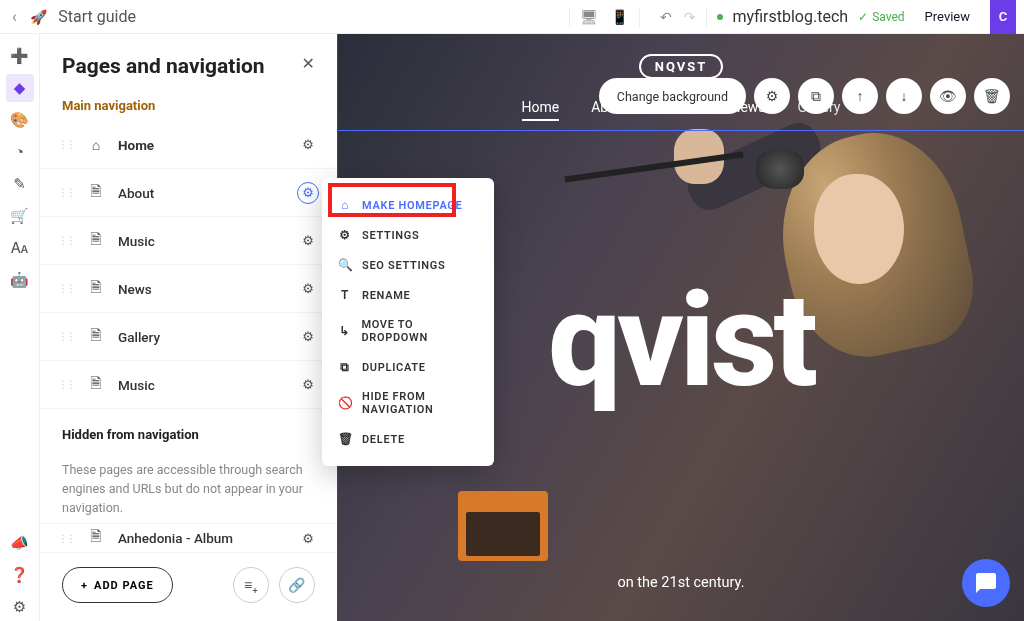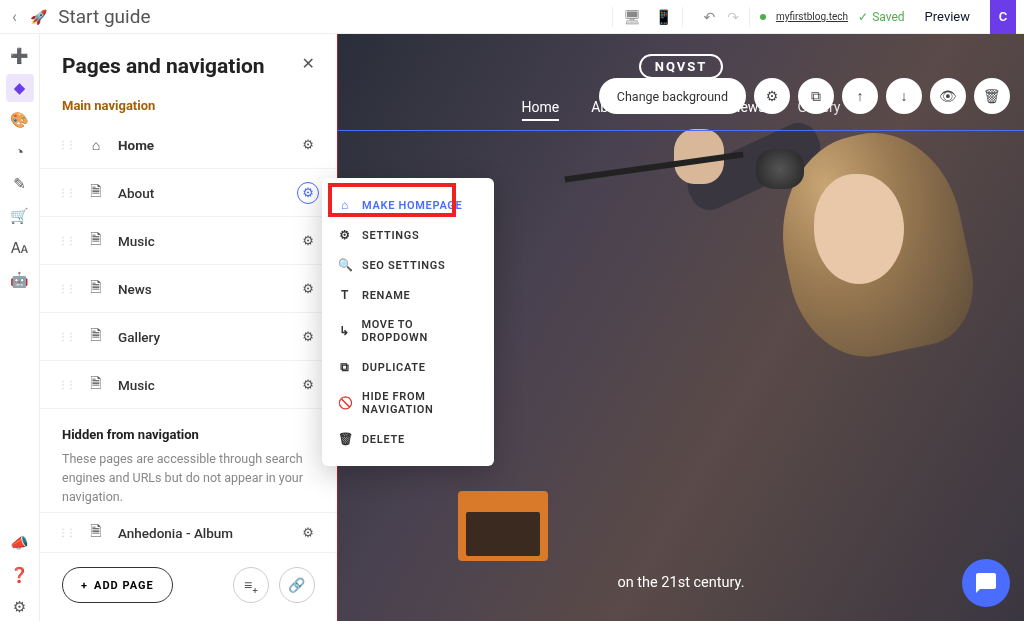--- a/index.html
+++ b/index.html
@@ -2,27 +2,27 @@
 <html><head>
 <meta charset="utf-8">
 <style>
 * { margin: 0; padding: 0; box-sizing: border-box; font-family: -apple-system, BlinkMacSystemFont, "Segoe UI", Roboto, sans-serif; }
 body { width: 1024px; height: 621px; overflow: hidden; background: #fff; position: relative; }
 
 .topbar { height: 34px; border-bottom: 1px solid #eee; display: flex; align-items: center; padding: 0 8px; gap: 8px; }
 .topbar-left { display: flex; align-items: center; gap: 10px; flex: 1; }
 .back-chev { color: #888; font-size: 16px; cursor: pointer; padding: 0 4px; }
 .rocket { font-size: 14px; }
-.start-guide { color: #555; font-size: 19px; }
+.start-guide { color: #555; font-size: 16px; }
 .topbar-right { display: flex; align-items: center; gap: 10px; }
 .device-icons { display: flex; gap: 6px; padding: 0 6px; border-right: 1px solid #eee; border-left: 1px solid #eee; }
 .device-btn { color: #888; font-size: 14px; padding: 2px 4px; cursor: pointer; }
 .undo-redo { display: flex; gap: 4px; padding: 0 6px; border-right: 1px solid #eee; }
 .status-dot { width: 6px; height: 6px; background: #4caf50; border-radius: 50%; display: inline-block; }
-.domain { color: #333; font-size: 10px; text-decoration: underline; }
+.domain { color: #333; font-size: 16px; }
 .saved { color: #4caf50; font-size: 12px; display: flex; align-items: center; gap: 4px; }
 .preview { color: #0f172a; font-size: 13px; padding: 0 10px; cursor: pointer; }
 .publish-fragment { background: #6c3ce9; color: #fff; height: 34px; width: 26px; display: flex; align-items: center; justify-content: center; font-size: 13px; font-weight: 600; }
 
 .workspace { position: absolute; top: 34px; left: 0; right: 0; bottom: 0; display: flex; }
 
 .icon-rail { width: 40px; background: #fff; border-right: 1px solid #eee; display: flex; flex-direction: column; align-items: center; padding-top: 8px; gap: 4px; }
 .rail-btn { width: 28px; height: 28px; display: flex; align-items: center; justify-content: center; border-radius: 4px; cursor: pointer; color: #555; font-size: 15px; }
 .rail-btn.active { background: #ece5fb; color: #6c3ce9; }
 .rail-spacer { flex: 1; }
@@ -35,21 +35,21 @@
 .section-label { padding: 6px 22px 8px; font-size: 13px; font-weight: 700; color: #a16207; }
 .nav-list { }
 .nav-item { display: flex; align-items: center; height: 48px; padding: 0 18px; border-bottom: 1px solid #f2f2f2; gap: 14px; }
 .drag-handle { color: #ccc; font-size: 10px; letter-spacing: -2px; cursor: grab; }
 .page-ico { width: 16px; text-align: center; color: #444; font-size: 14px; }
 .page-label { flex: 1; color: #333; font-size: 13.5px; font-weight: 500; }
 .gear-btn { color: #555; font-size: 13px; cursor: pointer; width: 22px; height: 22px; display: flex; align-items: center; justify-content: center; border-radius: 50%; }
 .gear-btn.active { border: 1px solid #4a6cff; color: #4a6cff; }
 
 .hidden-section { padding: 18px 22px 6px; }
-.hidden-title { font-size: 13px; font-weight: 700; color: #222; margin-bottom: 8px; }
+.hidden-title { font-size: 13px; font-weight: 700; color: #222; margin-bottom: 19px; }
 .hidden-desc { font-size: 12.5px; color: #888; line-height: 1.5; }
 
 .sidebar-footer { padding: 14px 22px 18px; display: flex; align-items: center; gap: 10px; }
 .add-page-btn { border: 1px solid #333; background: #fff; border-radius: 22px; height: 36px; padding: 0 18px; font-size: 11px; font-weight: 700; letter-spacing: 1px; display: flex; align-items: center; gap: 6px; cursor: pointer; }
 .round-btn { width: 36px; height: 36px; border-radius: 50%; border: 1px solid #ccc; display: flex; align-items: center; justify-content: center; cursor: pointer; font-size: 14px; color: #555; }
 
 .canvas { flex: 1; position: relative; overflow: hidden; background: #b91c1c; }
 .hero-bg { position: absolute; inset: 0; background: linear-gradient(120deg, #2a2e3a 0%, #4a4250 35%, #5a4a48 60%, #3a3640 100%); }
 .singer { position: absolute; right: 20px; top: 40px; width: 400px; height: 420px; }
 .singer-hair { position: absolute; top: 60px; right: 40px; width: 180px; height: 220px; background: radial-gradient(ellipse at 30% 20%, #c9a574 0%, #9a7a52 40%, #5a4a38 100%); border-radius: 50% 45% 30% 40%; transform: rotate(-12deg); }
@@ -228,20 +228,21 @@
     <div class="toolbar-float">
       <div class="pill-btn">Change background</div>
       <div class="circ-btn">⚙</div>
       <div class="circ-btn">⧉</div>
       <div class="circ-btn">↑</div>
       <div class="circ-btn">↓</div>
       <div class="circ-btn">👁</div>
       <div class="circ-btn">🗑</div>
     </div>
 
+    <div class="hero-title">qvist</div>
     <div class="hero-sub">
       <br>
       <span>on the 21st century.</span>
     </div>
   </div>
 </div>
 
 <div class="ctx-menu">
   <div class="ctx-item hl">
     <span class="ctx-ico">⌂</span>

